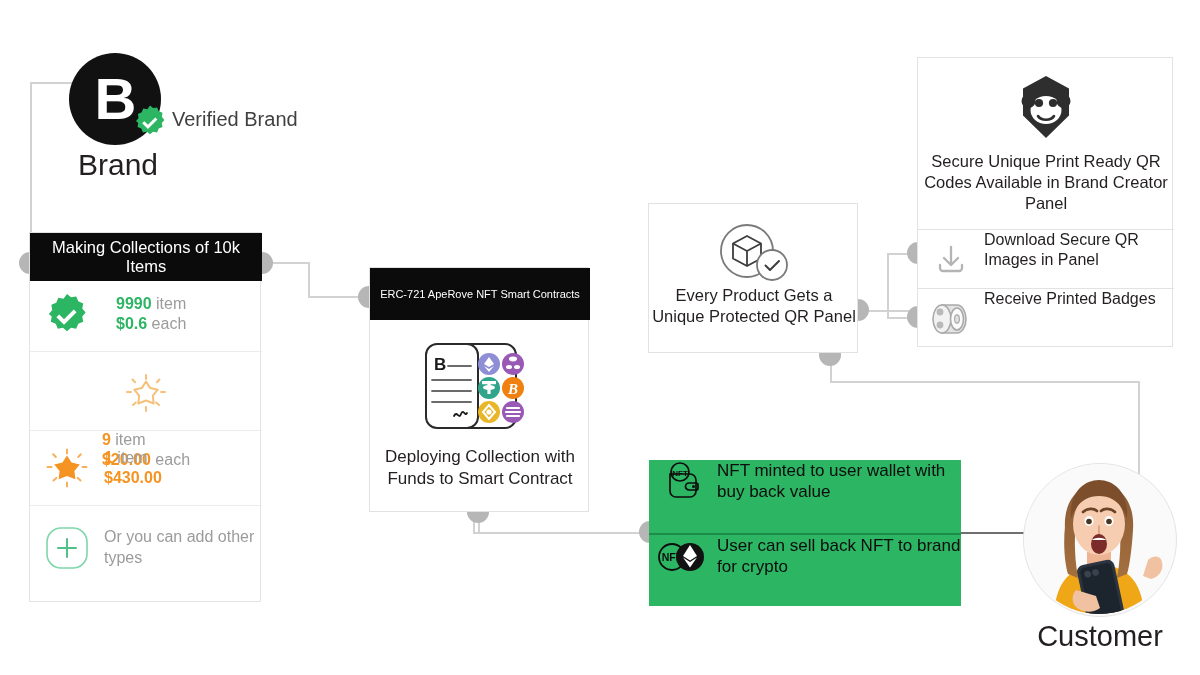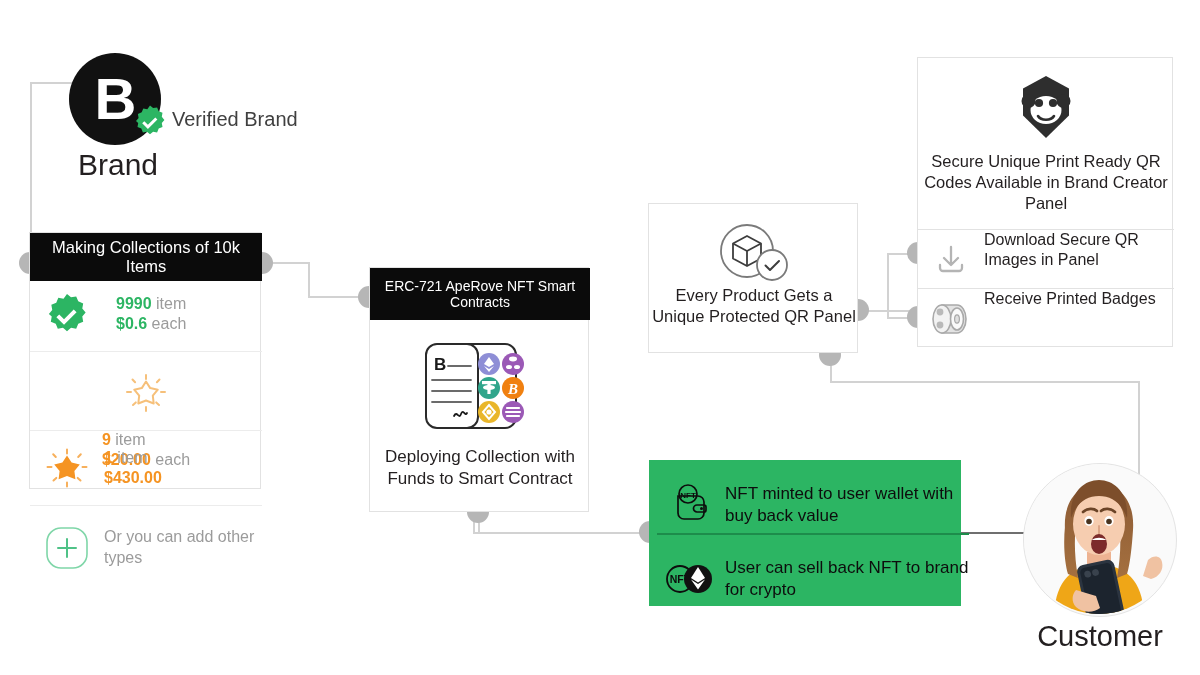--- a/index.html
+++ b/index.html
@@ -22,56 +22,56 @@
   #verBadge{left:133px;top:104px;width:34px;height:34px;}
   #verText{left:172px;top:108px;color:#404040;font-size:20px;white-space:nowrap;}
   #brandWord{left:78px;top:148px;font-size:30px;color:#231f20;}
 
   
   .card{background:#fff;border:1px solid #e2e2e2;box-sizing:border-box;}
   .blackhdr{background:#0b0b0b;color:#fff;text-align:center;display:flex;
             align-items:center;justify-content:center;line-height:1.15;}
 
   
-  #collCard{left:29px;top:232px;width:232px;height:257px;}
+  #collCard{left:29px;top:232px;width:232px;height:370px;}
   #collHdr{position:absolute;left:0;top:0;width:232px;height:48px;font-size:16.5px;}
   .crow{position:absolute;left:0;width:232px;height:75px;border-bottom:1px solid #ececec;
         display:flex;align-items:center;box-sizing:border-box;}
   .crow .ico{width:74px;display:flex;align-items:center;justify-content:center;flex:0 0 74px;}
   .crow .txt{font-size:16px;line-height:1.28;}
   .num-g{color:#2cb563;font-weight:700;}
   .num-o{color:#f59423;font-weight:700;}
   .muted{color:#9b9b9b;}
   .price-g{color:#2cb563;font-weight:700;}
   .price-o{color:#f59423;font-weight:700;}
   .addtxt{color:#9b9b9b;font-size:16px;line-height:1.3;}
 
   
   #ercCard{left:369px;top:267px;width:220px;height:245px;}
-  #ercHdr{position:absolute;left:0;top:0;width:220px;height:52px;font-size:14px;}
+  #ercHdr{position:absolute;left:0;top:0;width:220px;height:52px;font-size:11px;}
   #ercIcon{position:absolute;left:50%;transform:translateX(-50%);top:68px;}
   #ercCap{position:absolute;left:0;top:178px;width:220px;text-align:center;font-size:17px;line-height:1.28;color:#231f20;}
 
   
   #qrCard{left:648px;top:203px;width:210px;height:150px;}
   #qrIcon{position:absolute;left:50%;transform:translateX(-50%);top:18px;}
   #qrCap{position:absolute;left:0;top:81px;width:210px;text-align:center;font-size:16.5px;line-height:1.25;color:#231f20;}
 
   
   #panelCard{left:917px;top:57px;width:256px;height:290px;}
   #panelTop{position:absolute;left:0;top:0;width:256px;height:172px;border-bottom:1px solid #e2e2e2;box-sizing:border-box;}
   #apeIcon{position:absolute;left:50%;transform:translateX(-50%);top:16px;}
   #panelTopCap{position:absolute;left:0;top:93px;width:256px;text-align:center;font-size:16.5px;line-height:1.26;color:#231f20;}
   .prow{position:absolute;left:0;width:256px;height:59px;display:flex;box-sizing:border-box;}
   .prow .pico{width:66px;flex:0 0 66px;display:flex;align-items:center;justify-content:center;}
   .prow .ptxt{font-size:16px;line-height:1.24;color:#231f20;}
 
   
   #greenCard{left:649px;top:460px;width:312px;height:146px;background:#2cb563;}
-  .grow{position:absolute;left:8px;width:312px;height:89px;display:flex;align-items:center;box-sizing:border-box;}
+  .grow{position:absolute;left:0;width:312px;height:89px;display:flex;align-items:flex-start;box-sizing:border-box;}
   .grow.second{border-top:2px solid #1d8c4b;}
   .grow .gico{width:68px;flex:0 0 68px;display:flex;align-items:center;justify-content:center;}
   .grow .gtxt{font-size:17px;line-height:1.25;color:#0d0d0d;}
 
   
   #custCircle{left:1023px;top:463px;width:152px;height:152px;border-radius:50%;
               border:1px solid #e4e4e4;overflow:hidden;background:#fafafa;}
   #custWord{left:1018px;top:620px;width:164px;text-align:center;font-size:29px;color:#231f20;}
 </style>
 </head>

